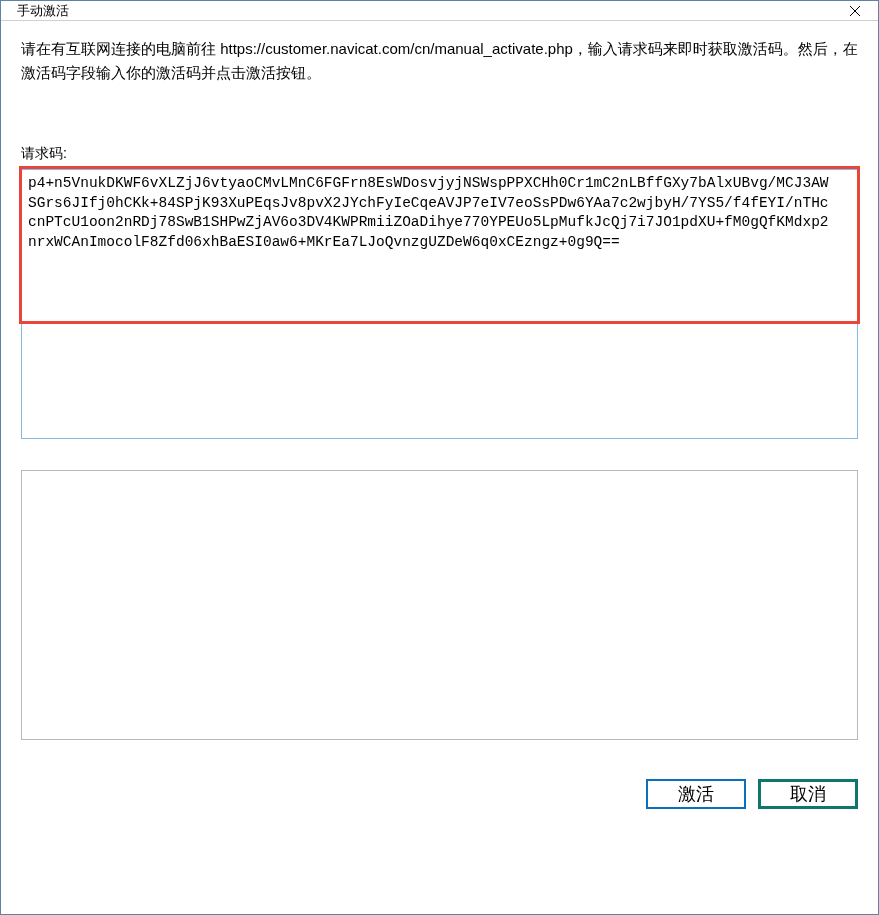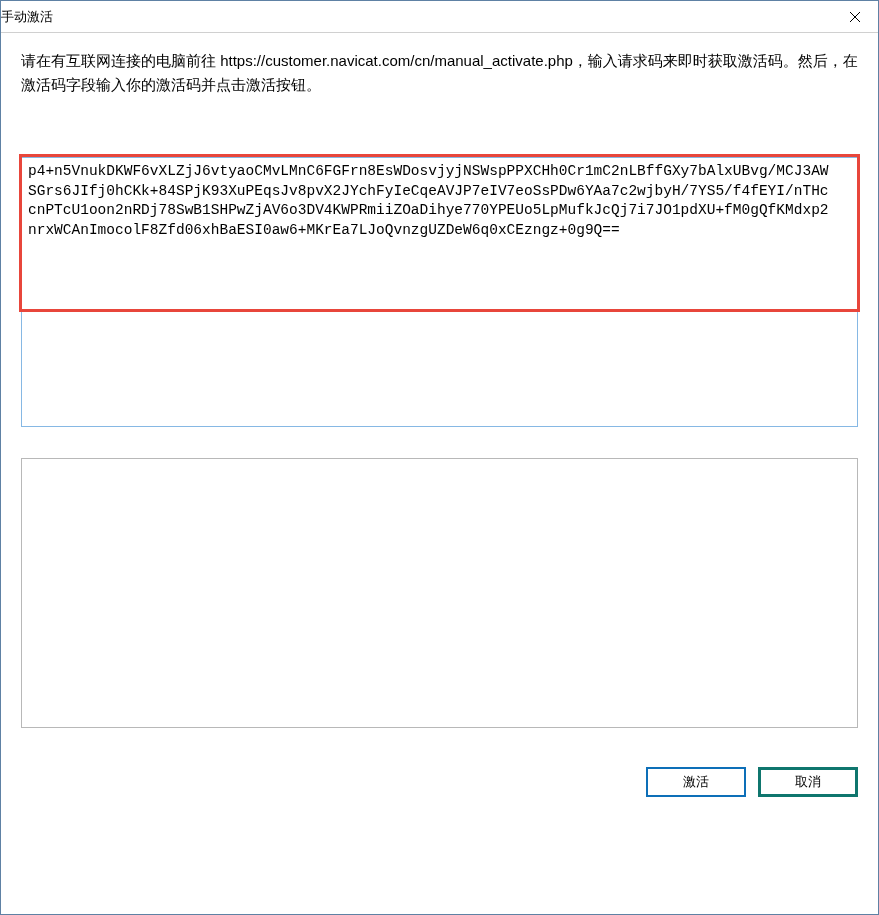--- a/index.html
+++ b/index.html
@@ -16,26 +16,26 @@
       overflow: hidden;
     }
     .window {
       border: 1px solid #5e81a4;
       width: 879px;
       height: 915px;
       display: flex;
       flex-direction: column;
     }
     .titlebar {
-      height: 32px;
+      height: 20px;
       border-bottom: 1px solid #d0d0d0;
       display: flex;
       align-items: center;
       justify-content: space-between;
-      padding-left: 0;
+      padding-left: 16px;
       background: #ffffff;
     }
     .title-text {
       font-size: 13px;
       color: #000;
     }
     .close-btn {
       width: 46px;
       height: 100%;
       display: flex;
@@ -100,21 +100,21 @@
     }
     .button-row {
       display: flex;
       justify-content: flex-end;
       gap: 12px;
       margin-top: 8px;
     }
     .btn {
       min-width: 100px;
       height: 30px;
-      font-size: 13px;
+      font-size: 18px;
       font-family: inherit;
       cursor: pointer;
       display: flex;
       align-items: center;
       justify-content: center;
       background: #ffffff;
     }
     .btn-primary {
       border: 2px solid #0d6fb8;
     }
@@ -147,20 +147,21 @@
       <svg viewBox="0 0 12 12">
         <line x1="1" y1="1" x2="11" y2="11" stroke="#000" stroke-width="1"></line>
         <line x1="11" y1="1" x2="1" y2="11" stroke="#000" stroke-width="1"></line>
       </svg>
     </div>
   </div>
 
   <div class="content">
     <div class="instructions">请在有互联网连接的电脑前往 https://customer.navicat.com/cn/manual_activate.php，输入请求码来即时获取激活码。然后，在激活码字段输入你的激活码并点击激活按钮。</div>
 
+    <div class="field-label">请求码:</div>
     <div class="textarea-wrapper">
       <textarea class="textarea-box textarea-request" readonly="" style="">p4+n5VnukDKWF6vXLZjJ6vtyaoCMvLMnC6FGFrn8EsWDosvjyjNSWspPPXCHh0Cr1mC2nLBffGXy7bAlxUBvg/MCJ3AWSGrs6JIfj0hCKk+84SPjK93XuPEqsJv8pvX2JYchFyIeCqeAVJP7eIV7eoSsPDw6YAa7c2wjbyH/7YS5/f4fEYI/nTHccnPTcU1oon2nRDj78SwB1SHPwZjAV6o3DV4KWPRmiiZOaDihye770YPEUo5LpMufkJcQj7i7JO1pdXU+fM0gQfKMdxp2nrxWCAnImocolF8Zfd06xhBaESI0aw6+MKrEa7LJoQvnzgUZDeW6q0xCEzngz+0g9Q==</textarea>
       <div class="highlight-border"></div>
     </div>
 
     <div class="textarea-wrapper">
       <textarea class="textarea-box textarea-activation" style=""></textarea>
     </div>
 
     <div class="button-row">

